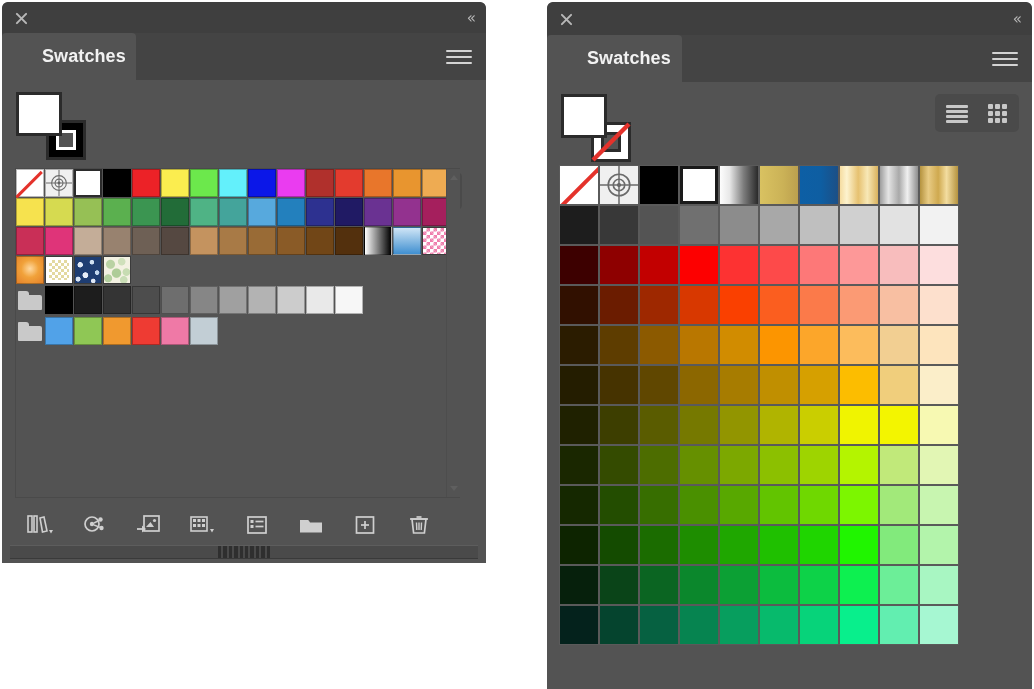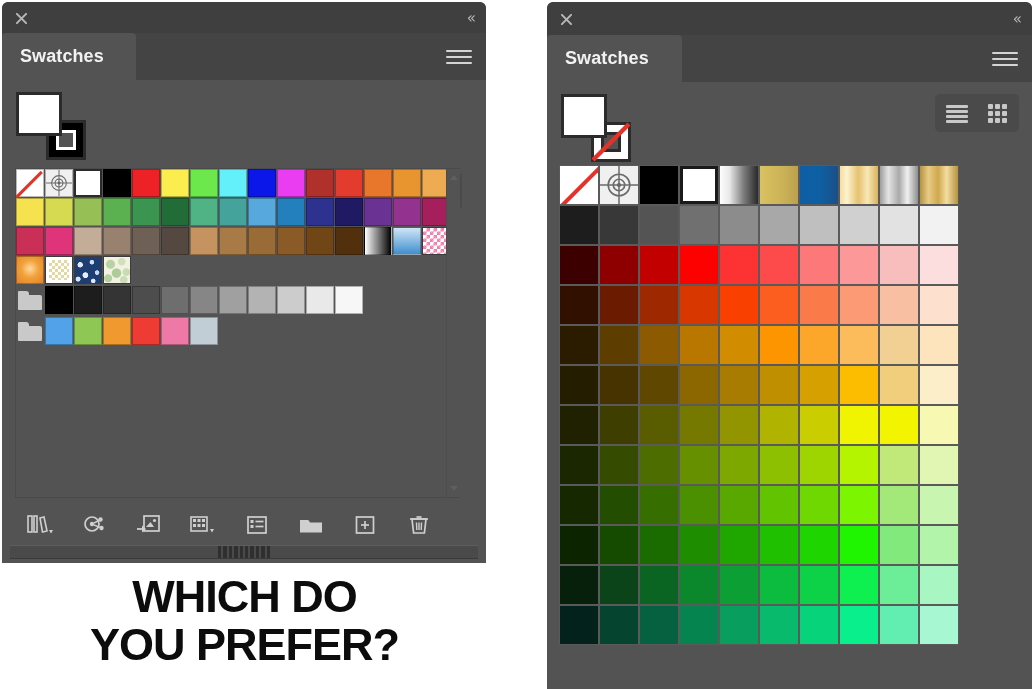--- a/index.html
+++ b/index.html
@@ -29,21 +29,21 @@
   .close-icon::after  { transform: rotate(-45deg); }
   .collapse-icon {
     position:absolute; right:12px; top:50%; transform:translateY(-50%);
     color:#b8b8b8; font-size:15px; line-height:1; letter-spacing:-2px; cursor:pointer;
     font-family:"DejaVu Sans", sans-serif;
   }
 
   .tabbar { position: relative; height: 47px; background: #444444; }
   .tab {
     position:absolute; left:0; top:0; height:47px;
-    padding: 0 18px; display:flex; align-items:center;
+    padding: 0 40px; display:flex; align-items:center;
     background:#535353; color:#f2f2f2; font-weight:bold; cursor:pointer;
     border-radius: 4px 4px 0 0;
   }
   .tab-title { font-size:18px; letter-spacing:.1px; }
   .hamburger-icon {
     position:absolute; right:14px; top:50%; transform:translateY(-50%);
     width:26px; height:16px; cursor:pointer;
   }
   .hamburger-icon i {
     position:absolute; left:0; width:100%; height:2px; background:#d4d4d4; border-radius:1px;
@@ -599,18 +599,14 @@
           <div class="bg-cell" style="width: 40px; height: 40px; background: rgb(7, 186, 108);"></div>
           <div class="bg-cell" style="width: 40px; height: 40px; background: rgb(7, 211, 122);"></div>
           <div class="bg-cell" style="width: 40px; height: 40px; background: rgb(8, 239, 140);"></div>
           <div class="bg-cell" style="width: 40px; height: 40px; background: rgb(98, 238, 176);"></div>
           <div class="bg-cell" style="width: 40px; height: 40px; background: rgb(166, 247, 210);"></div>
         </div>
 
     </div>
   </div>
 
-  <div class="caption" style="left:0; top:573px; width:489px;">
-    <span class="l1">WHICH DO</span>
-    <span class="l2">YOU PREFER?</span>
-  </div>
 
 </div>
 
 </body></html>

